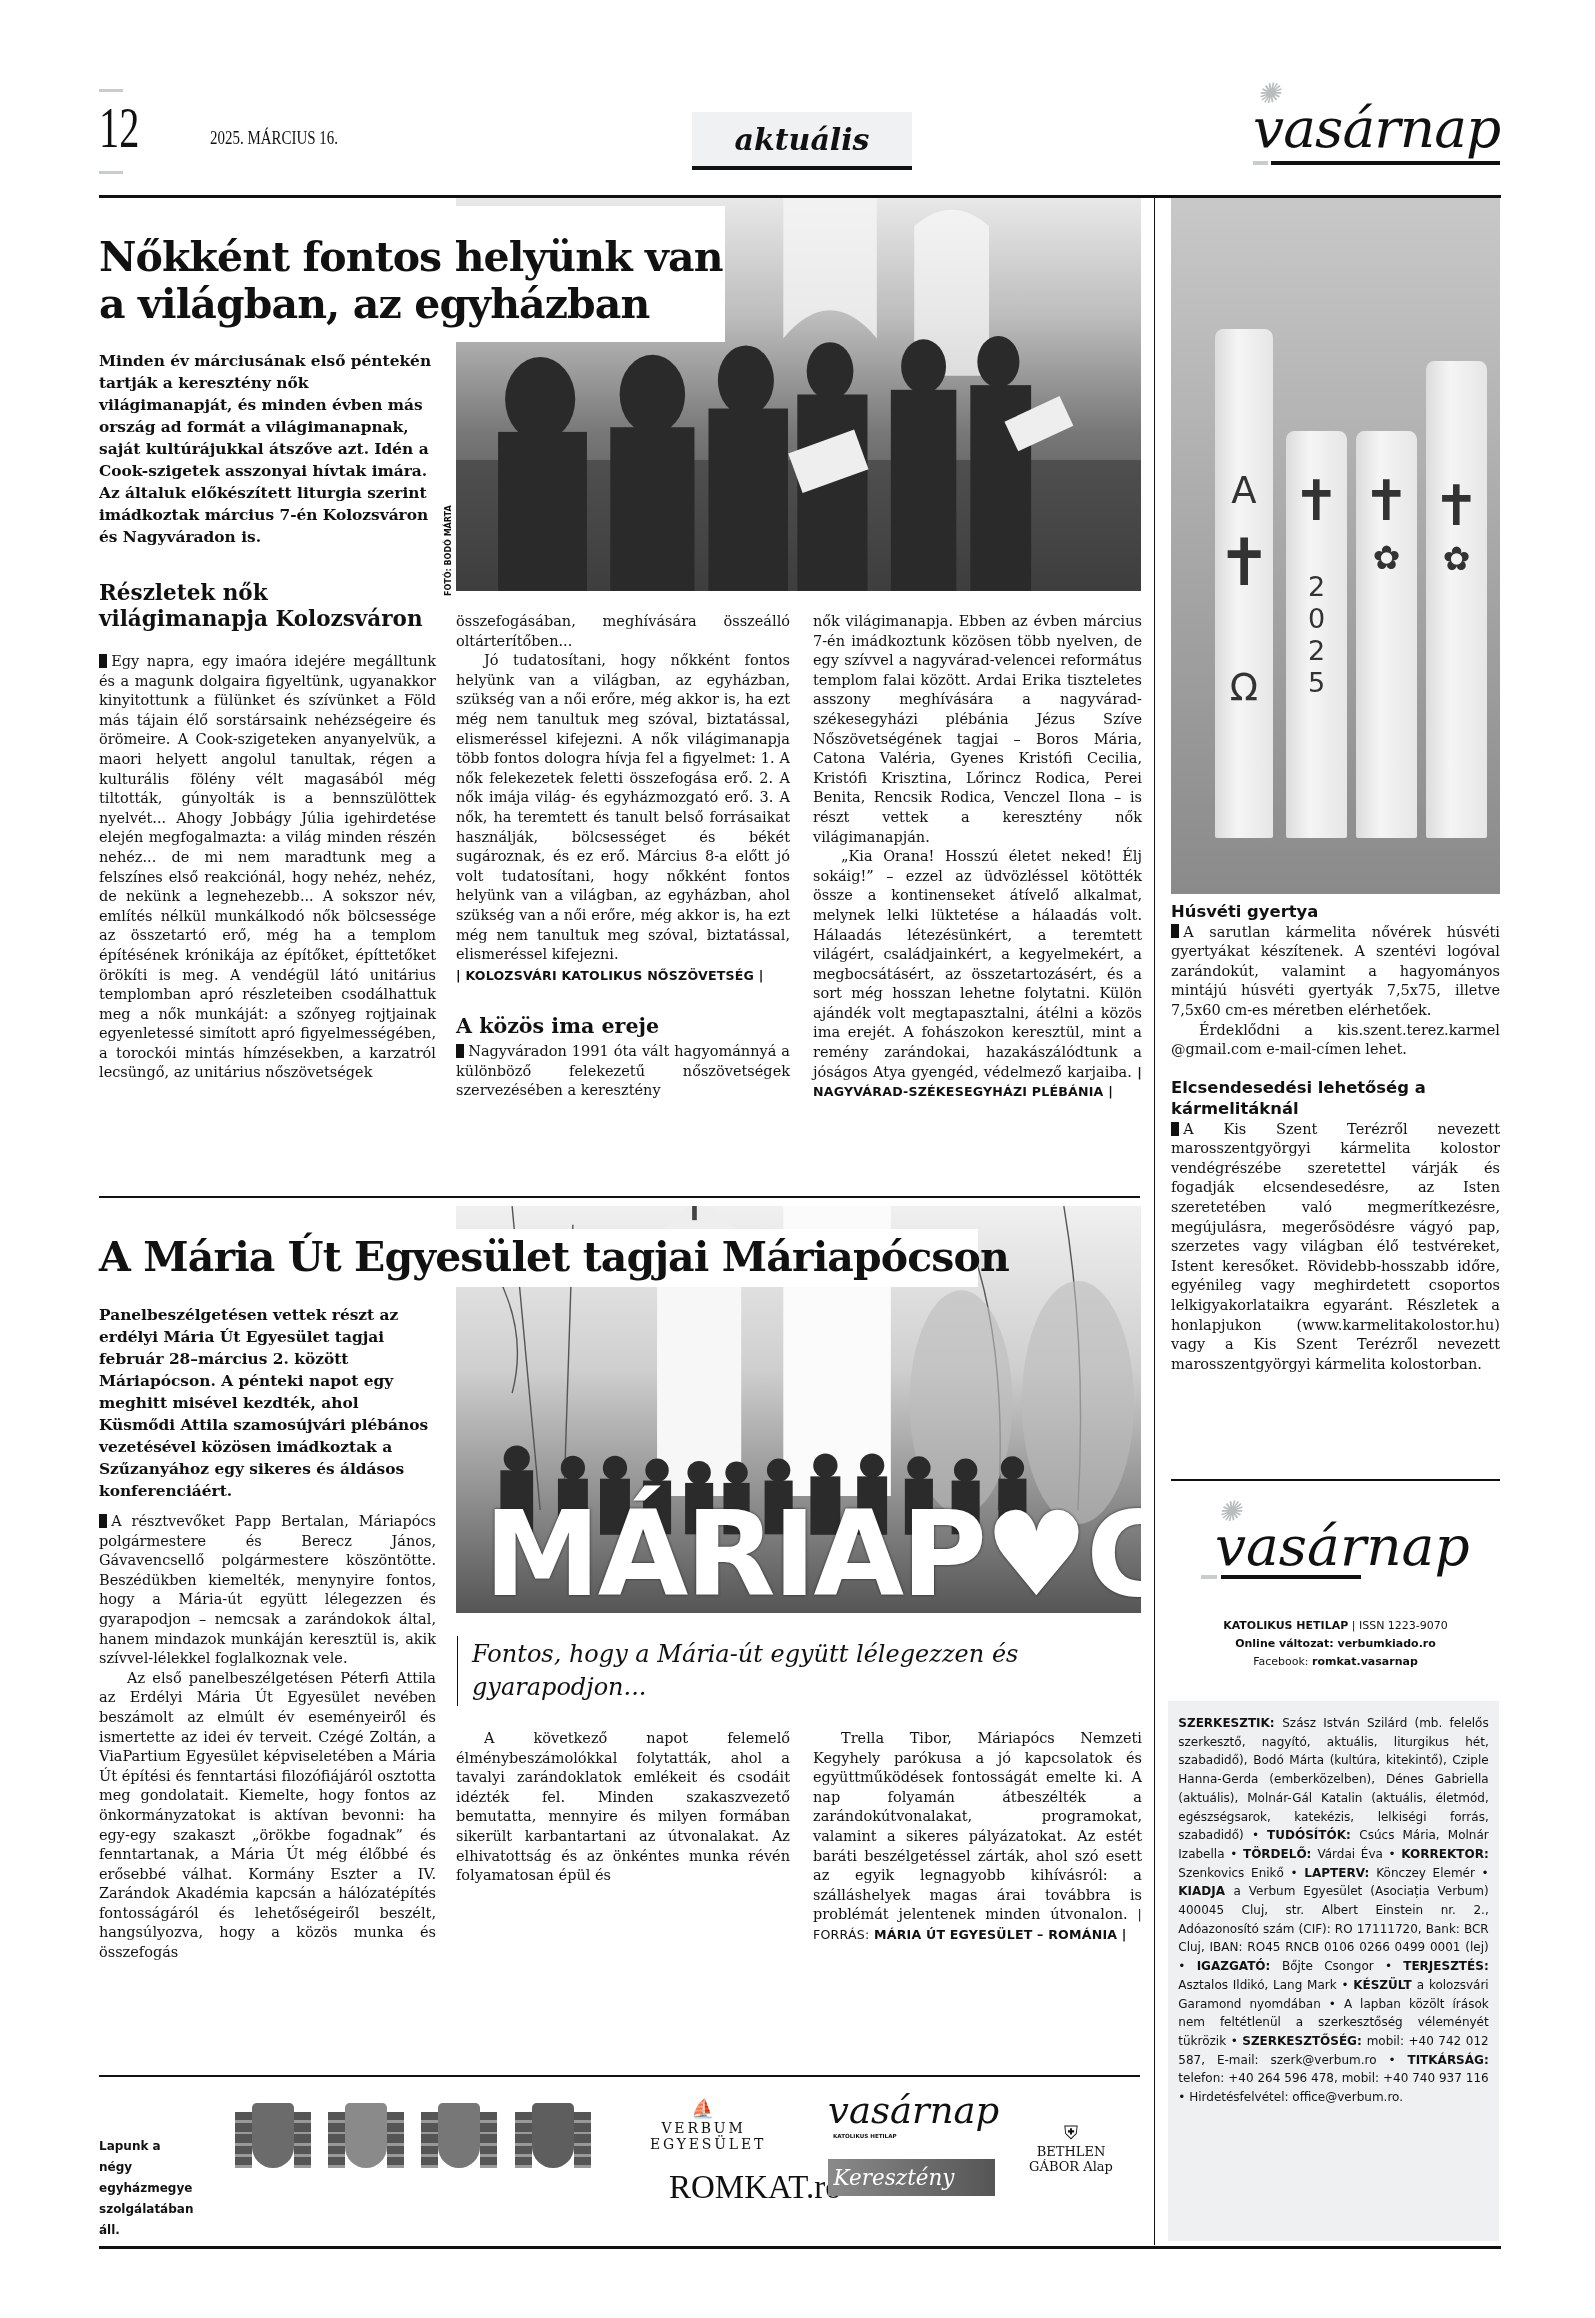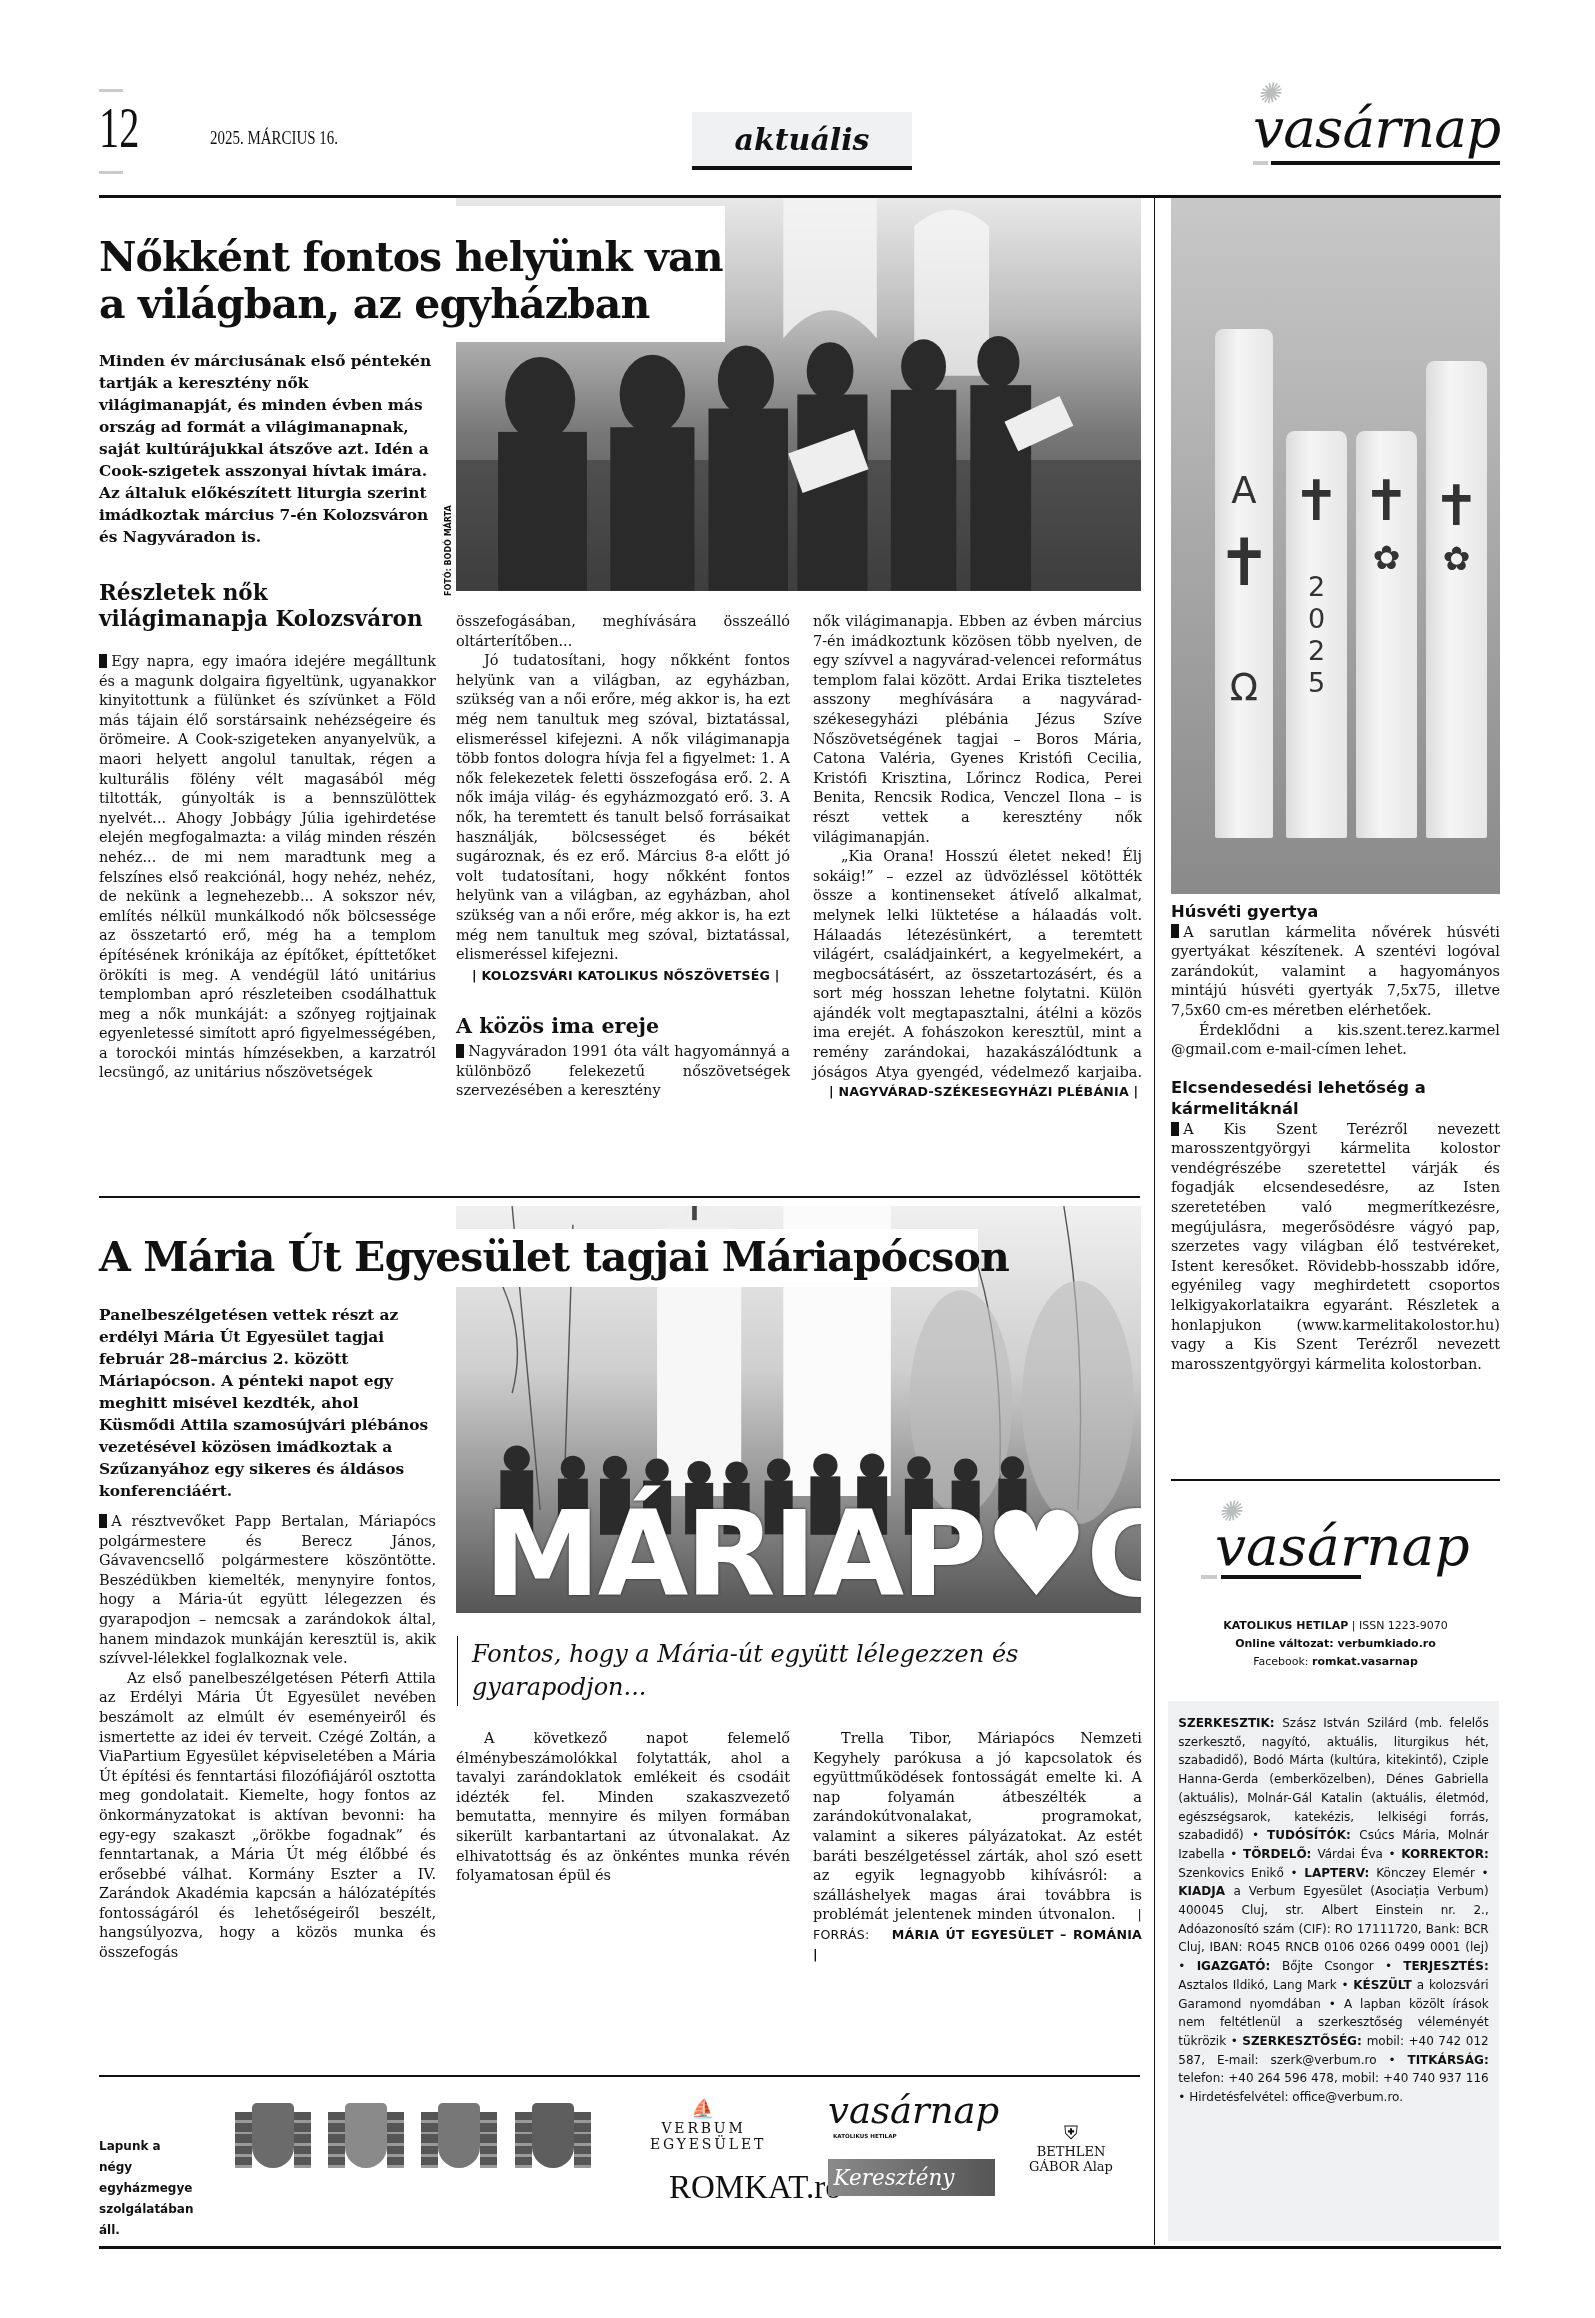--- a/index.html
+++ b/index.html
@@ -20,21 +20,21 @@
   .topline { left:99px; top:195px; width:1402px; height:2.8px; background:#111; }
   .vline { width:1.4px; background:#111; }
   
   .h1 { font-family:"DejaVu Serif", serif; font-weight:bold; font-size:41px; line-height:47px; letter-spacing:-0.9px; }
   .lead { font-family:"DejaVu Serif", serif; font-weight:bold; font-size:15.4px; line-height:22px; }
   .sub { font-family:"DejaVu Serif", serif; font-weight:bold; font-size:21.5px; line-height:26px; }
   .body { font-family:"DejaVu Serif", serif; font-size:14.5px; line-height:19.6px; text-align:justify; hyphens:auto; }
   .body p { margin:0; text-indent:28px; }
   .body p.first { text-indent:0; }
   .sq { display:inline-block; width:7.5px; height:14px; background:#111; margin-right:4.7px; vertical-align:-1.9px; }
-  .credit { font-family:"DejaVu Sans", sans-serif; font-weight:bold; font-size:12.6px; letter-spacing:0.2px;margin-left:16px; }
+  .credit { font-family:"DejaVu Sans", sans-serif; font-weight:bold; font-size:12.6px; letter-spacing:0.2px; }
   .photo { background:#777; overflow:hidden; }
   .photo-church { left:456px; top:198px; width:685px; height:393px; background:linear-gradient(180deg,#e8e8e8 0%,#bdbdbd 30%,#777 60%,#444 100%); }
   .photo-caption-v { left:442px; top:514px; transform:rotate(-90deg); transform-origin:left top; font-family:"DejaVu Sans", sans-serif; font-size:8px; font-weight:bold; }
   .whitebox { background:#fff; }
   .photo-candles { left:1171px; top:198px; width:329px; height:696px; background:linear-gradient(180deg,#c8c8c8,#a8a8a8 50%,#8a8a8a); }
   .candle { position:absolute; bottom:56px; background:linear-gradient(90deg,#dcdcdc,#f5f5f5 40%,#e6e6e6); border-radius:8.4px 8.4px 1.9px 1.9px; }
   .candle .sym { position:absolute; left:0; right:0; text-align:center; font-family:"DejaVu Sans", sans-serif; color:#333; }
   .photo-maria { left:456px; top:1206px; width:685px; height:407px; background:linear-gradient(180deg,#f0f0f0 0%,#cfcfcf 40%,#888 75%,#555 100%); }
   .maria-word { font-family:"DejaVu Sans", sans-serif; font-weight:bold; font-size:117px; color:#fff; letter-spacing:-2.8px; text-shadow:0 0 2.8px #222; }
   .pull { font-family:"DejaVu Serif", serif; font-style:italic; font-size:24px; line-height:33px; }

